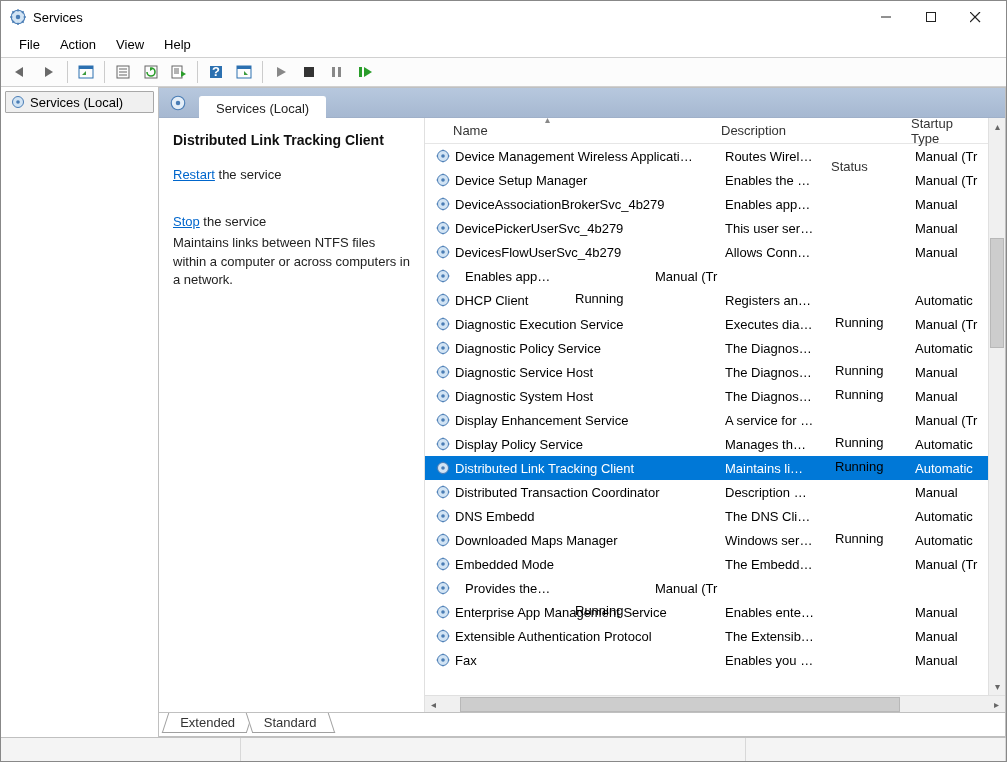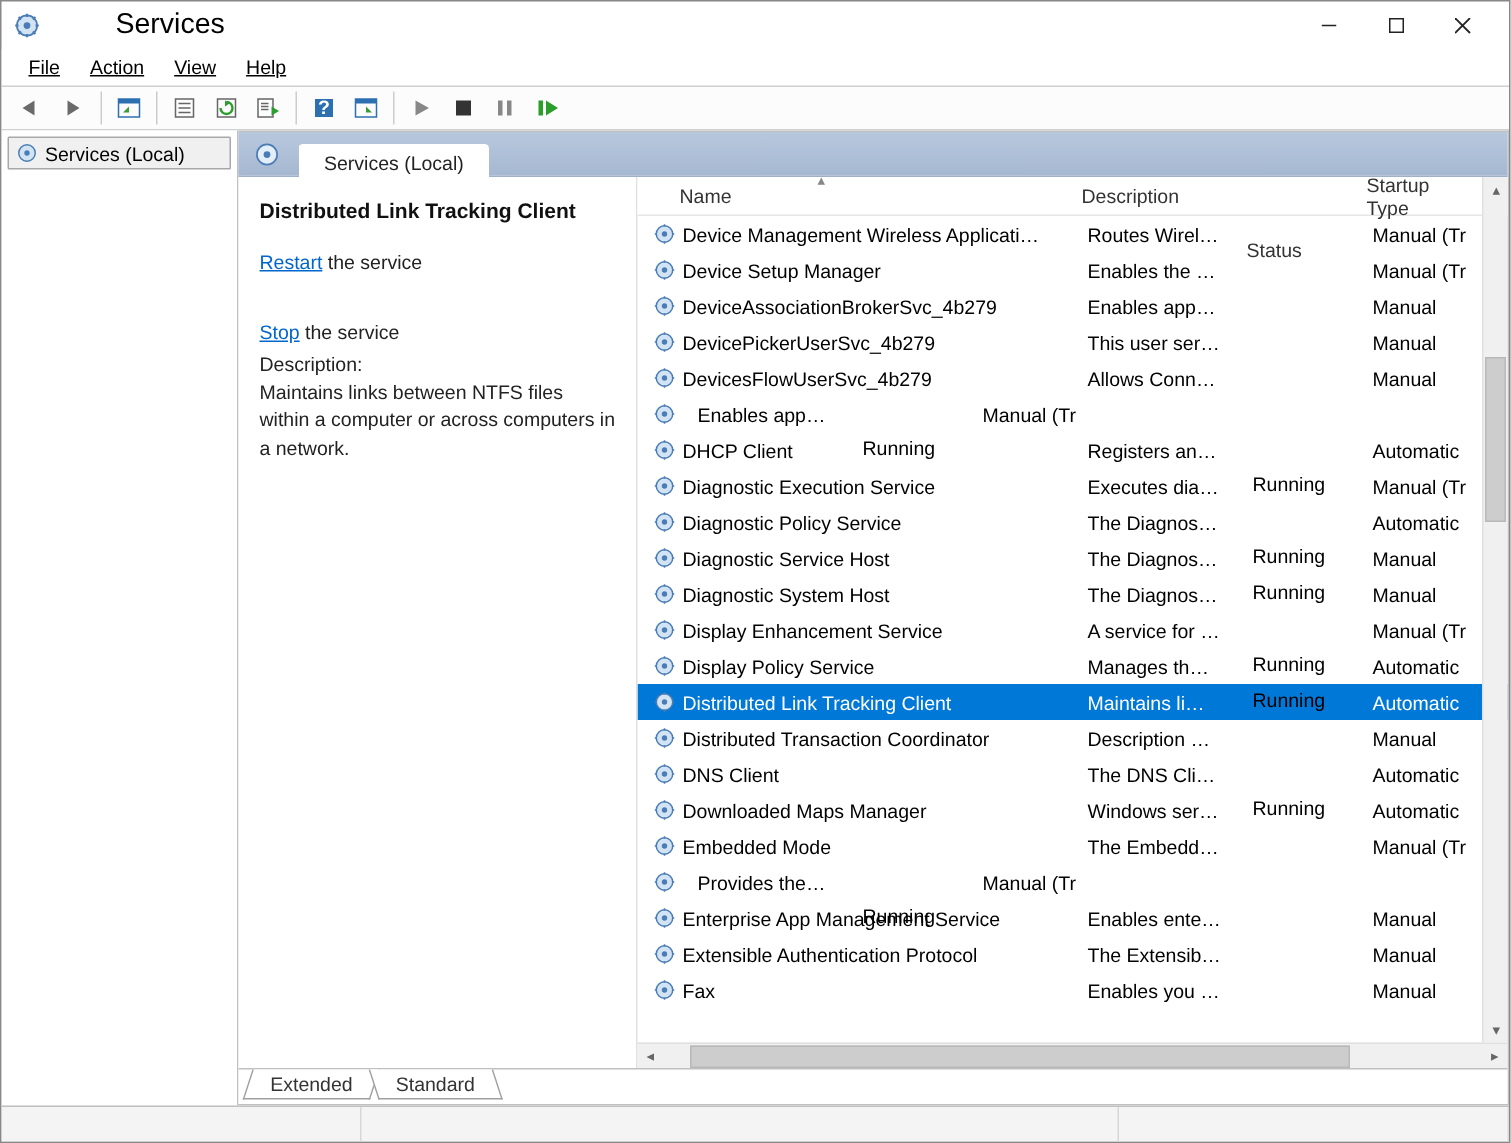--- a/index.html
+++ b/index.html
@@ -1,23 +1,23 @@
 <!DOCTYPE html>
 <html><head>
 <meta charset="utf-8">
 <style>
 * { box-sizing: border-box; margin: 0; padding: 0; font-family: "Segoe UI", Tahoma, sans-serif; font-size: 13px; }
 body { background: #fff; width: 1007px; height: 762px; overflow: hidden; display: flex; flex-direction: column; border: 1px solid #888; }
 .titlebar { height: 32px; display: flex; align-items: center; padding: 0 8px; }
 .titlebar .app-icon { width: 18px; height: 18px; margin-right: 6px; }
-.titlebar .title { flex: 1; font-size: 19px; margin-left: 44px; }
+.titlebar .title { flex: 1; font-size: 13px; }
 .titlebar .win-controls { display: flex; }
 .titlebar .win-btn { width: 45px; height: 30px; display: flex; align-items: center; justify-content: center; cursor: pointer; }
 .menubar { height: 24px; display: flex; align-items: center; padding: 2px 8px 4px 8px; background:#fff; }
-.menubar .menu-item { padding: 2px 10px; cursor: pointer; text-decoration: underline; }
+.menubar .menu-item { padding: 2px 10px; cursor: pointer; }
 .toolbar { height: 30px; display: flex; align-items: center; padding: 2px 6px; border-top:1px solid #d0d0d0; border-bottom:1px solid #d0d0d0; background:#fcfcfc; }
 .toolbar .tbtn { width: 24px; height: 24px; margin: 0 2px; display: flex; align-items: center; justify-content: center; cursor: pointer; border:1px solid transparent; }
 .toolbar .sep { width:1px; height:22px; background:#ccc; margin:0 4px; }
 .content { flex: 1; display: flex; min-height: 0; background:#fff;}
 .tree-pane { width: 158px; border-right: 1px solid #c0c0c0; padding: 4px 4px; }
 .tree-item { display:flex; align-items:center; padding:2px 4px; background:#f0f0f0; border:1px solid #a8a8a8; border-radius:1px;}
 .tree-item .tree-icon{ width:16px;height:16px; margin-right:4px;}
 .right-pane { flex:1; display:flex; flex-direction:column; min-width:0; border:1px solid #c0c0c0; border-left:none;}
 .category-header{ height:30px; background:linear-gradient(#b7c8de,#a6b8d1); display:flex; align-items:center; padding:0 10px; border-bottom:1px solid #9fb0c9; color:#1a2b45; font-weight:400;}
 .category-header .cat-icon{ width:18px;height:18px; margin-right:8px;}
@@ -208,21 +208,20 @@
     </div>
     <div class="split-body">
       <div class="detail-pane">
         <div class="detail-title">Distributed Link Tracking Client</div>
         <p style="margin-bottom:28px;">
           <span class="detail-link">Restart</span><span> the service</span>
         </p>
         <p style="margin-bottom:2px;">
           <span class="detail-link">Stop</span><span> the service</span>
         </p>
-        <p>Description:</p>
         <p>Maintains links between NTFS files within a computer or across computers in a network.</p>
       </div>
       <div class="list-container">
         <div class="list-header">
           <div class="col col-name" style="padding-left:28px; position:relative;">
               <span>Name</span>
               <span class="sort-indicator">▴</span>
             </div>
           <div class="col col-desc">Description</div>
           <div class="col col-status">Status</div>
@@ -472,21 +471,21 @@
               <span class="svc-icon"><svg viewBox="0 0 16 16" width="16" height="16">
                   <circle cx="8" cy="8" r="5.5" fill="#d2e4f4" stroke="#4a7db5"></circle>
                   <circle cx="8" cy="8" r="1.8" fill="#4a7db5"></circle>
                   <g stroke="#4a7db5" stroke-width="1">
                     <line x1="8" y1="1.5" x2="8" y2="3"></line>
                     <line x1="8" y1="13" x2="8" y2="14.5"></line>
                     <line x1="1.5" y1="8" x2="3" y2="8"></line>
                     <line x1="13" y1="8" x2="14.5" y2="8"></line>
                   </g>
                 </svg></span>
-              <span class="cell col-name" style="width:260px;padding-left:0">DNS Client</span>
+              <span class="cell col-name" style="width:260px;padding-left:0">DNS Embedd</span>
               <span class="cell col-desc">The DNS Cli…</span>
               <span class="cell col-status">Running</span>
               <span class="cell col-startup">Automatic</span>
             </div>
             <div class="row">
               <span class="svc-icon"><svg viewBox="0 0 16 16" width="16" height="16">
                   <circle cx="8" cy="8" r="5.5" fill="#d2e4f4" stroke="#4a7db5"></circle>
                   <circle cx="8" cy="8" r="1.8" fill="#4a7db5"></circle>
                   <g stroke="#4a7db5" stroke-width="1">
                     <line x1="8" y1="1.5" x2="8" y2="3"></line>

